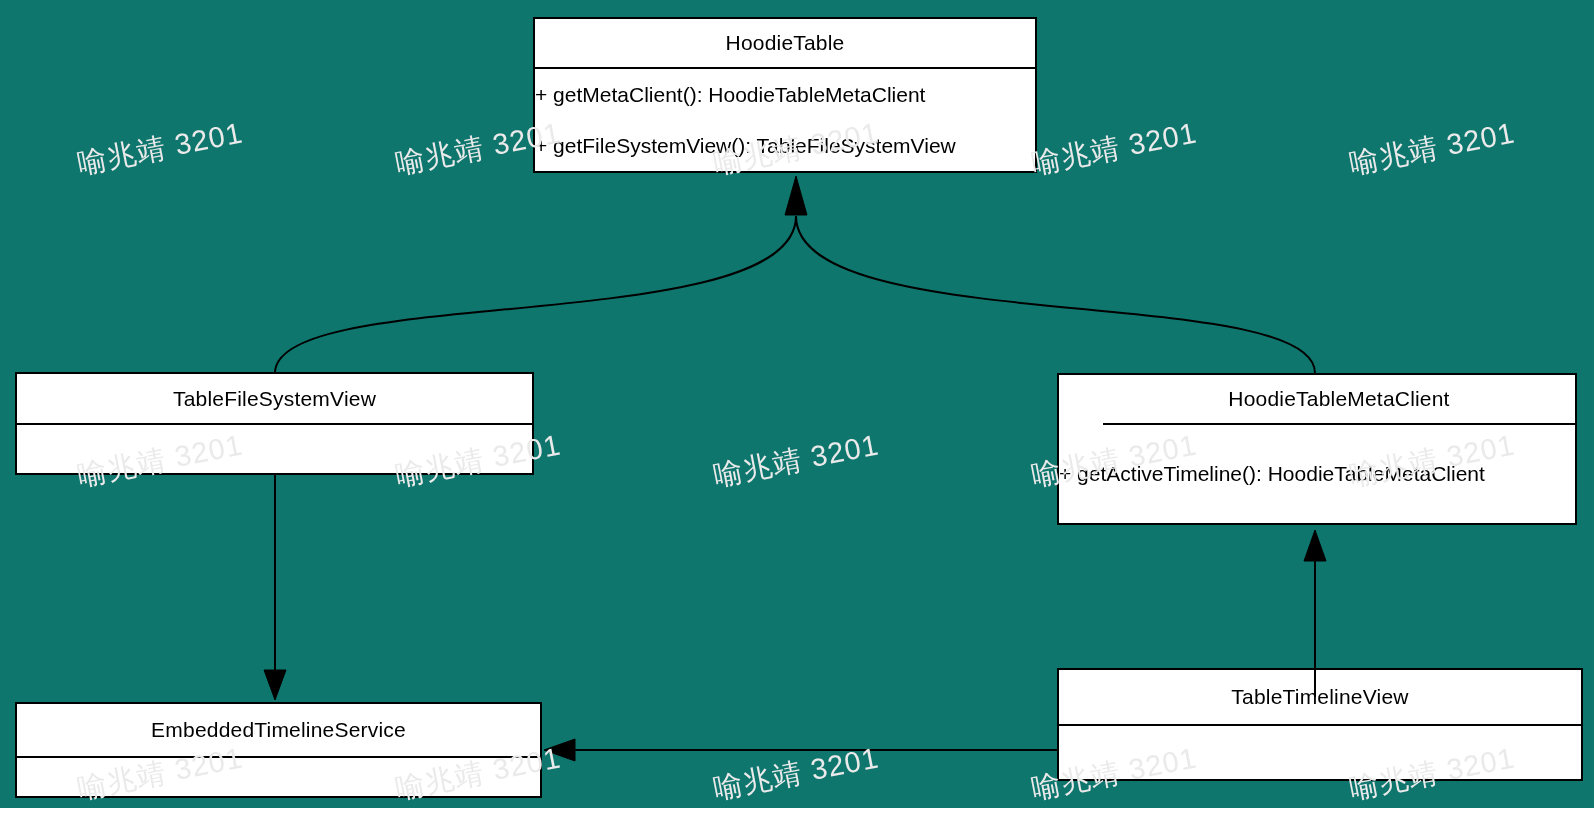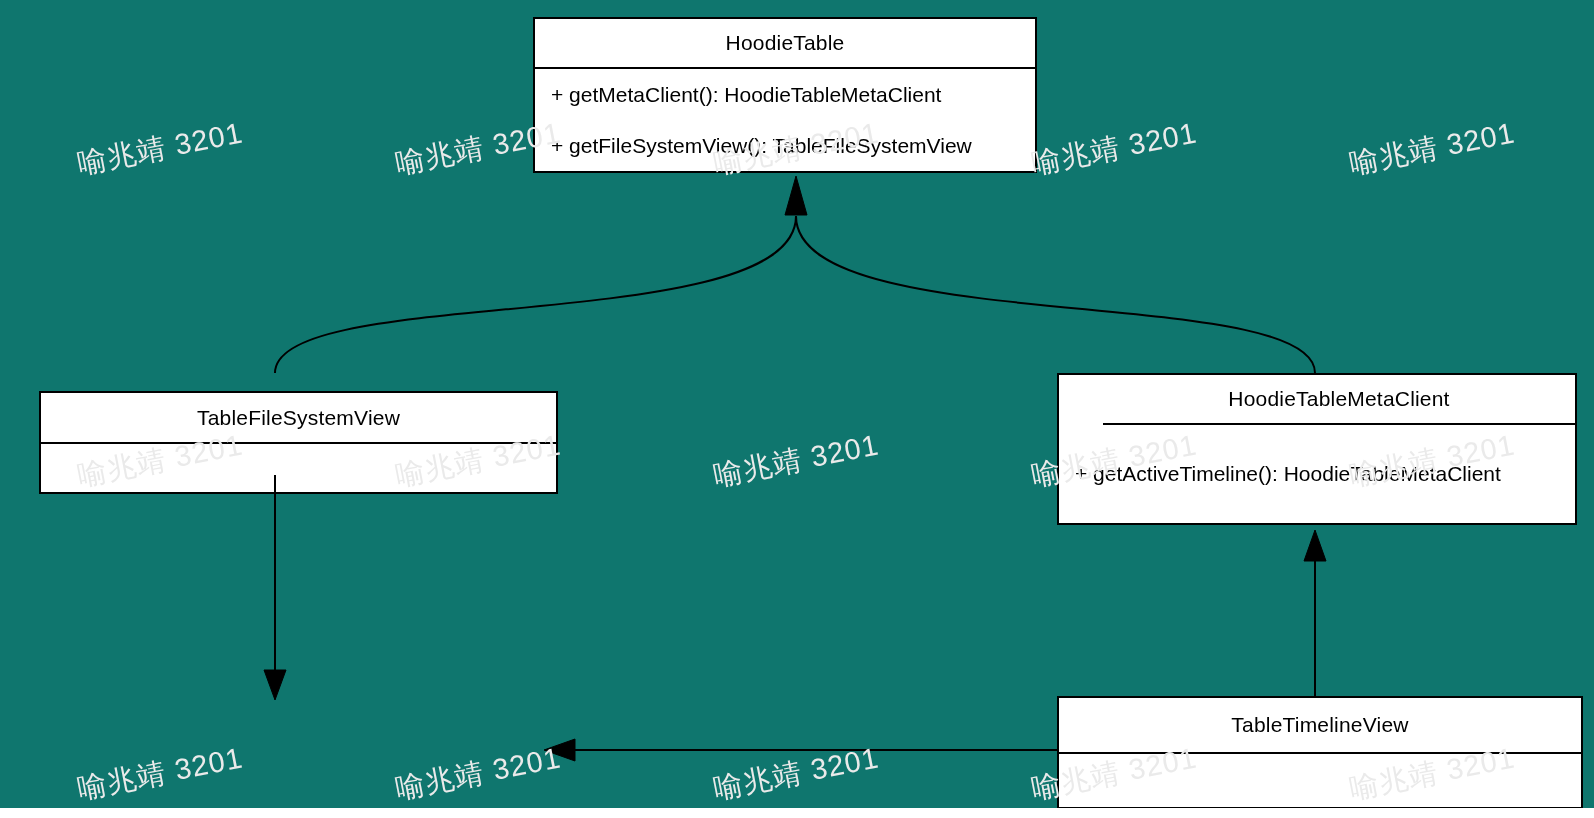--- a/index.html
+++ b/index.html
@@ -34,33 +34,32 @@
   }
   .uml-body {
     flex: 1;
     display: flex;
     flex-direction: column;
   }
   .uml-method {
     flex: 1;
     display: flex;
     align-items: center;
-    padding-left: 16px;
     font-size: 21px;
     white-space: nowrap;
   }
   #box-hoodie-table          { left: 533px;  top: 17px;  width: 504px; height: 156px; }
   #box-hoodie-table .uml-title { height: 50px; }
-  #box-tfsv                  { left: 15px;   top: 391px; width: 519px; height: 103px; margin-left: 24px; }
+  #box-tfsv                  { left: 15px;   top: 372px; width: 519px; height: 103px; }
   #box-tfsv .uml-title       { height: 51px; }
   #box-htmc                  { left: 1057px; top: 373px; width: 520px; height: 152px; }
   #box-htmc .uml-title       { height: 50px; margin-left: 44px; }
   #box-ets                   { left: 15px;   top: 702px; width: 527px; height: 96px; }
   #box-ets .uml-title        { height: 54px; }
-  #box-ttv                   { left: 1057px; top: 696px; width: 526px; height: 113px; }
+  #box-ttv                   { left: 1057px; top: 668px; width: 526px; height: 113px; }
   #box-ttv .uml-title        { height: 56px; }
   
   #edges {
     position: absolute;
     left: 0; top: 0;
     z-index: 3;
     pointer-events: none;
   }
   #edges path, #edges line { stroke: #000; stroke-width: 2; fill: none; }
   #edges polygon { fill: #000; stroke: #000; stroke-width: 1; }
@@ -114,20 +113,24 @@
     <div class="uml-body"></div>
   </div>
 
   <div class="uml-box" id="box-htmc">
     <div class="uml-title">HoodieTableMetaClient</div>
     <div class="uml-body">
       <div class="uml-method">+ getActiveTimeline(): HoodieTableMetaClient</div>
     </div>
   </div>
 
+  <div class="uml-box" id="box-ets">
+    <div class="uml-title">EmbeddedTimelineService</div>
+    <div class="uml-body"></div>
+  </div>
 
   <div class="uml-box" id="box-ttv">
     <div class="uml-title">TableTimelineView</div>
     <div class="uml-body"></div>
   </div>
 
   <div id="wm-layer">
       <div class="wm" style="left: 78px; top: 145px; color: rgb(234, 234, 234);">喻兆靖 3201</div>
       <div class="wm" style="left: 396px; top: 145px; color: rgb(234, 234, 234);">喻兆靖 3201</div>
       <div class="wm" style="left: 714px; top: 145px; color: rgb(234, 234, 234);">喻兆靖 3201</div>

